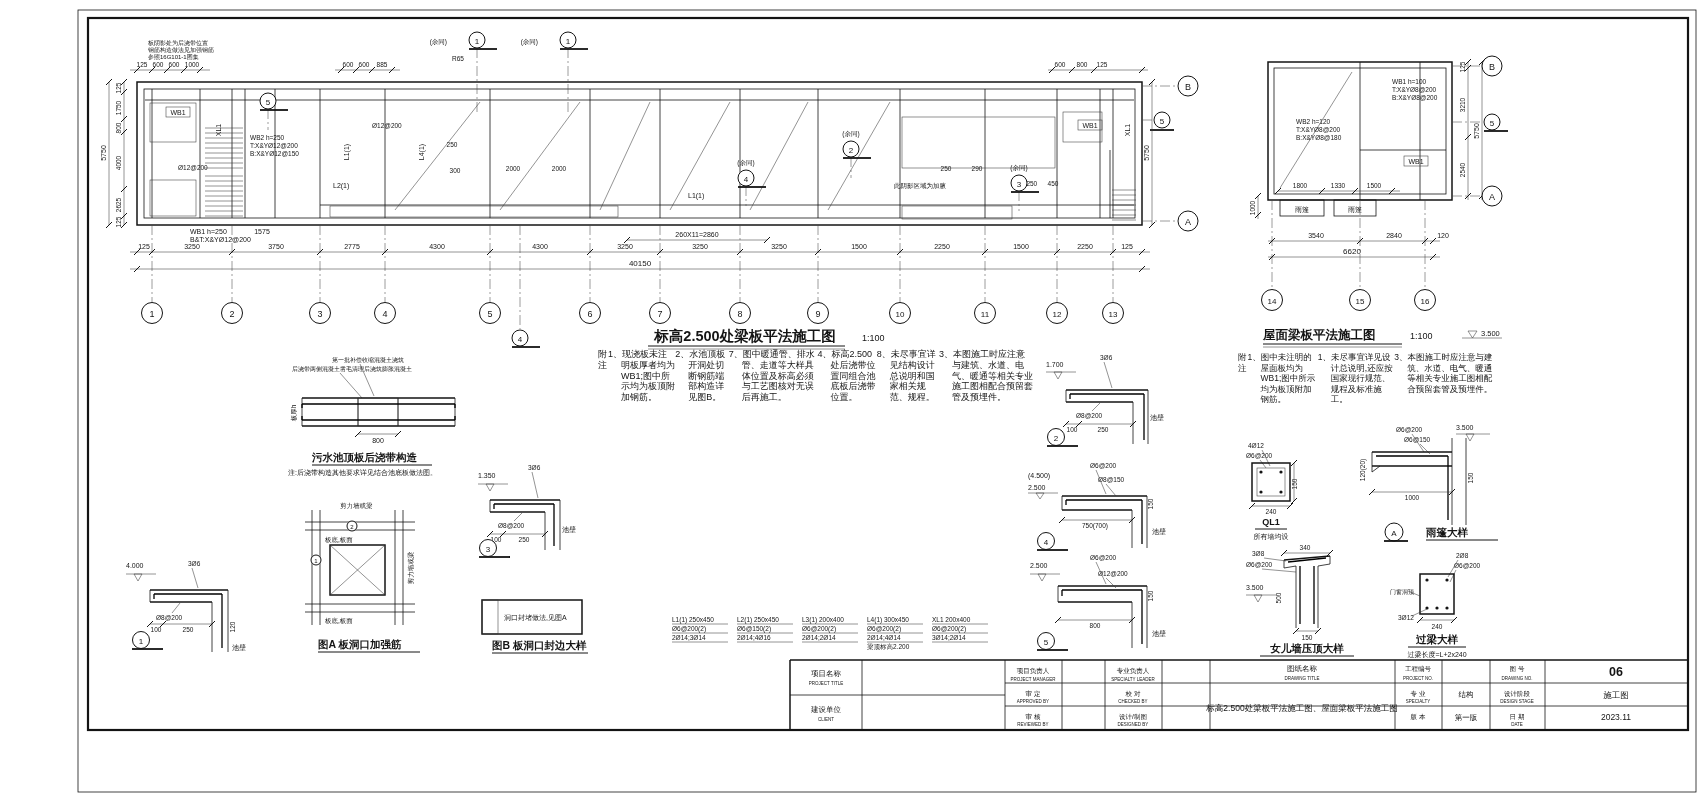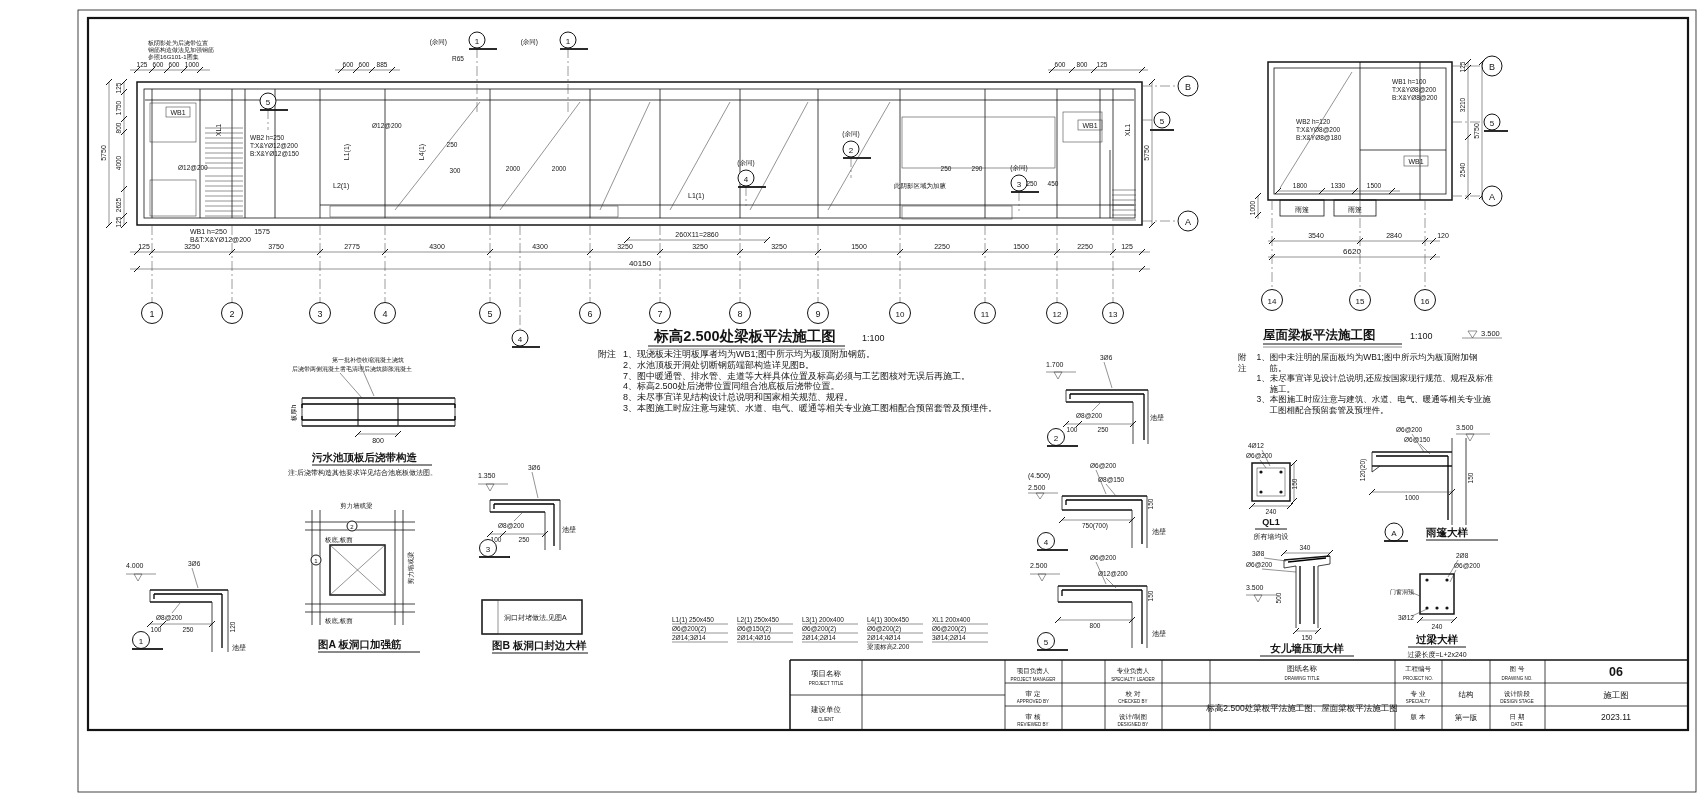--- a/index.html
+++ b/index.html
@@ -12,22 +12,22 @@
 .t8{font-size:8px}.t85{font-size:8.5px}.t9{font-size:9px}.t10{font-size:10.5px}.t12{font-size:12.5px}.t14{font-size:14.5px}
 .b{font-weight:bold}.mid{text-anchor:middle}.end{text-anchor:end}
 .s1{stroke:#141414;stroke-width:1.5;fill:none}
 .s2{stroke:#141414;stroke-width:.8;fill:none}
 .s3{stroke:#3a3a3a;stroke-width:.55;fill:none}
 .sd{stroke:#4a4a4a;stroke-width:.55;fill:none;stroke-dasharray:10 3 2 3}
 .sr{stroke:#000;stroke-width:1.3;fill:none}
 .tk{stroke:#141414;stroke-width:1;fill:none}
 .cir{stroke:#141414;stroke-width:1;fill:#fff}
 .ul{stroke:#141414;stroke-width:1.8;fill:none}
-.notes{position:absolute;display:flex;gap:7px;color:#141414}
-.notes .items{display:flex;flex-direction:column}
+.notes{position:absolute;display:flex;gap:1px;color:#141414}
+.notes .items{display:flex;flex-direction:row}
 .notes .item{padding-left:13px;text-indent:-13px}
 .notes-main{left:598px;top:349px;width:436px;font-size:9px;line-height:10.8px}
 .notes-roof{left:1238px;top:352px;width:256px;font-size:8.5px;line-height:10.5px}
 </style>
 </head>
 <body>
 
 <div class="sheet">
 <svg width="1707" height="804" viewBox="0 0 1707 804">
 <defs>

